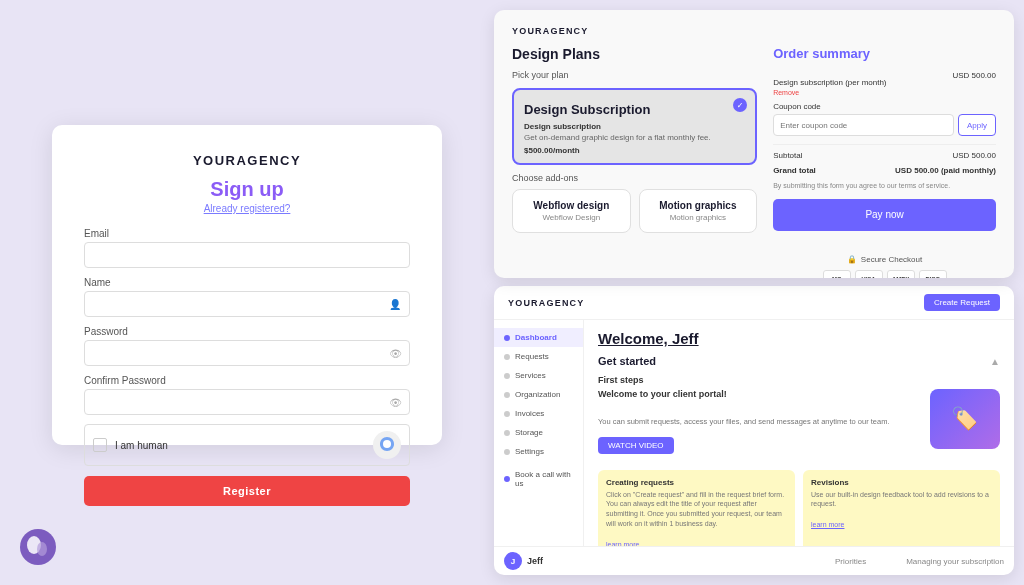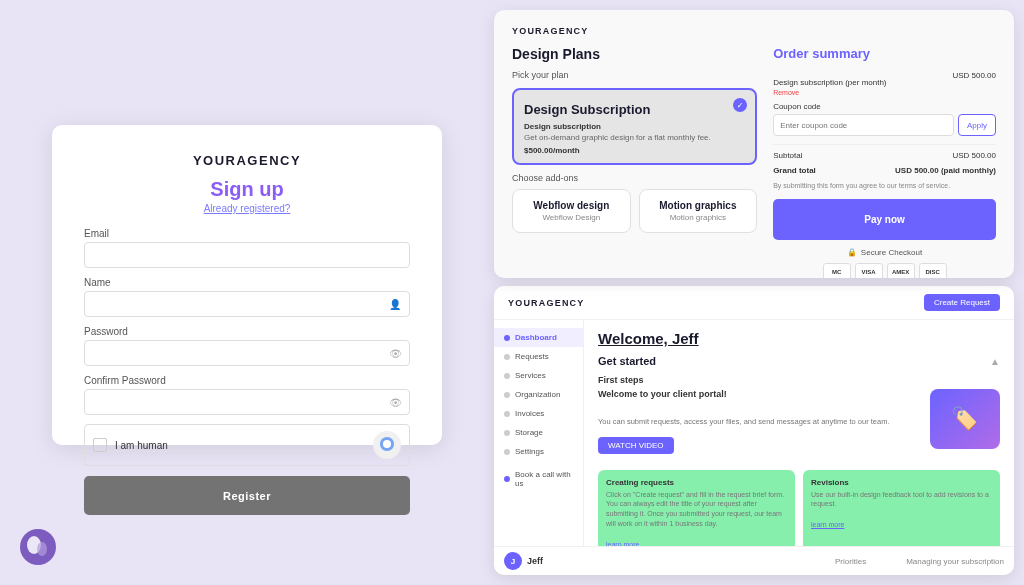--- a/index.html
+++ b/index.html
@@ -106,22 +106,22 @@
       font-size: 10px;
       color: #333;
       flex: 1;
     }
     .captcha-logo {
       width: 28px;
       height: 28px;
     }
     .register-btn {
       width: 100%;
-      height: 39px;
-      background: #737373;
+      height: 30px;
+      background: #ef4444;
       color: #fff;
       border: none;
       border-radius: 5px;
       font-size: 11px;
       font-weight: 600;
       cursor: pointer;
       letter-spacing: 0.5px;
     }
 
     
@@ -326,29 +326,29 @@
       text-align: right;
     }
     .terms-text {
       font-size: 7px;
       color: #888;
       margin-bottom: 8px;
       line-height: 1.4;
     }
     .pay-btn {
       width: 100%;
-      height: 41px;
+      height: 32px;
       background: #6c63ff;
       color: #fff;
       border: none;
       border-radius: 5px;
       font-size: 10px;
-      font-weight: 700;
+      font-weight: 400;
       cursor: pointer;
-      margin-bottom: 8px;
+      margin-bottom: 24px;
     }
     .secure-checkout {
       text-align: center;
       font-size: 8px;
       color: #555;
       margin-bottom: 6px;
       display: flex;
       align-items: center;
       justify-content: center;
       gap: 4px;
@@ -506,21 +506,21 @@
       cursor: pointer;
       margin-bottom: 10px;
     }
     .dash-tips-row {
       display: flex;
       gap: 8px;
       margin-top: 6px;
     }
     .tip-card {
       flex: 1;
-      background: #86efac;
+      background: #fef9c3;
       border-radius: 6px;
       padding: 8px;
     }
     .tip-card-title {
       font-size: 8px;
       font-weight: 600;
       color: #333;
       margin-bottom: 3px;
     }
     .tip-card-text {

